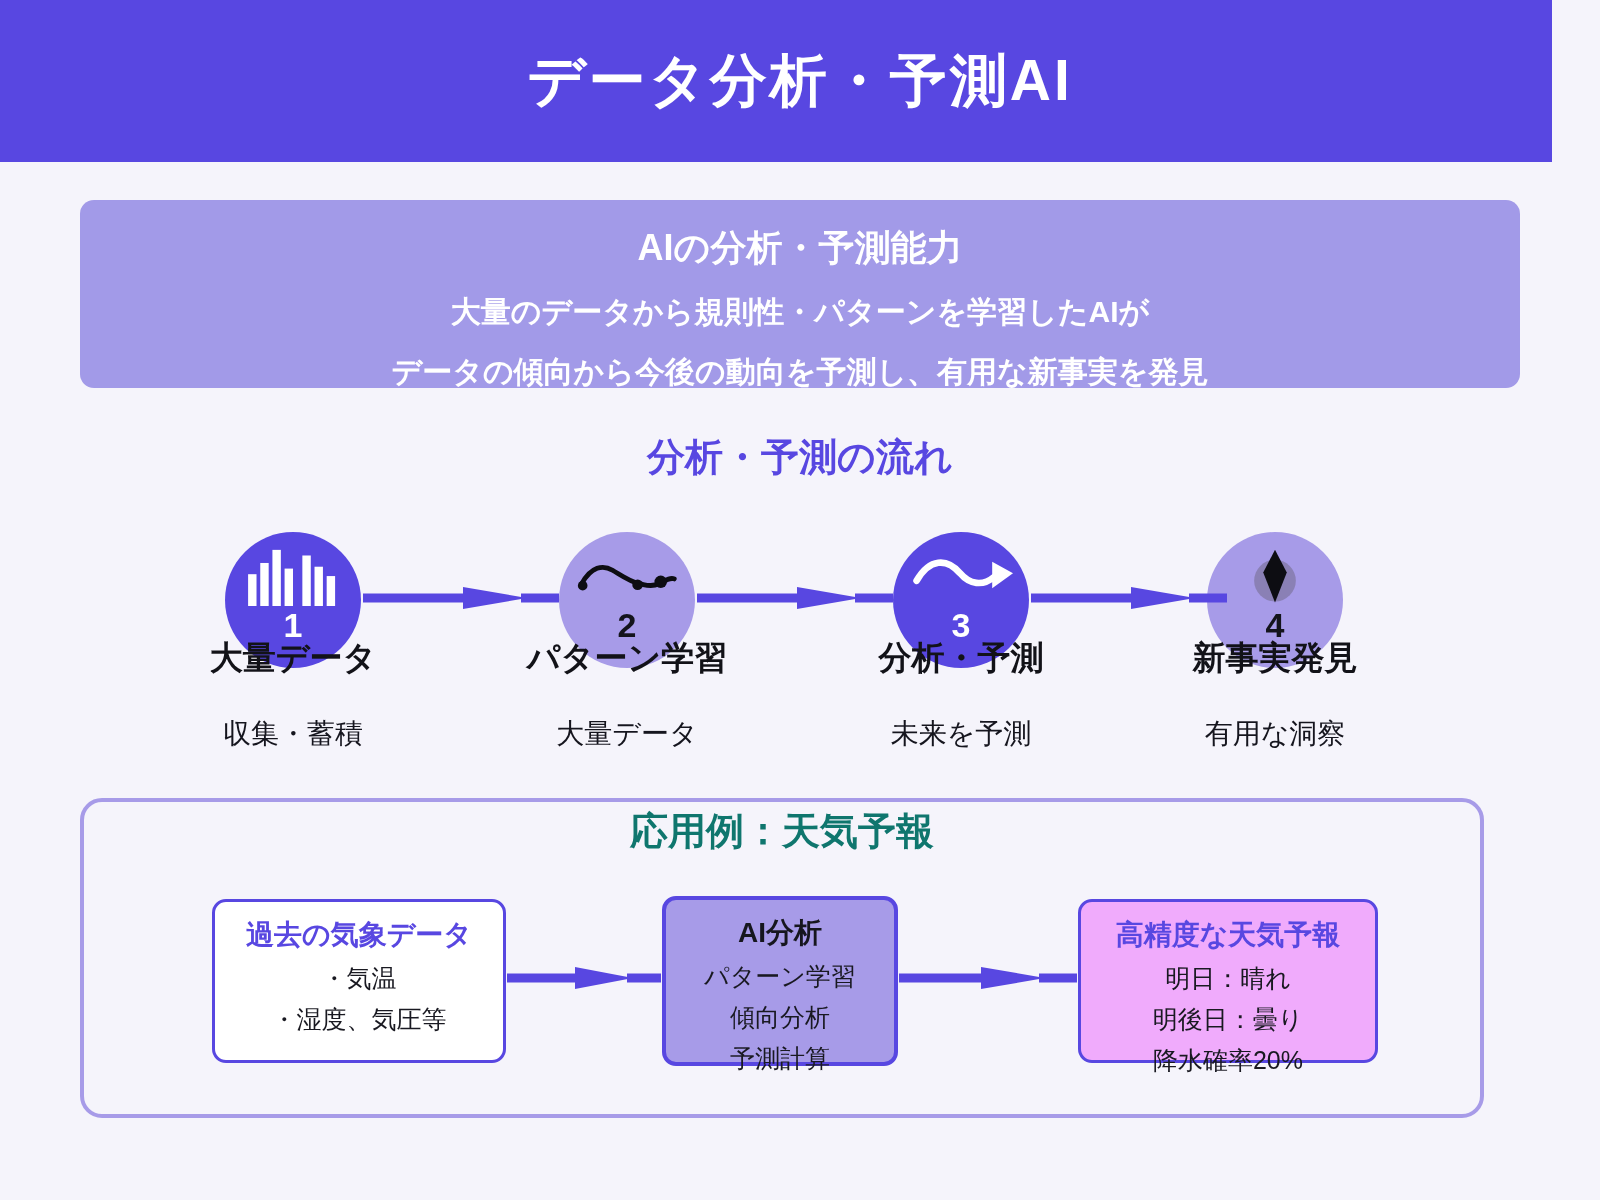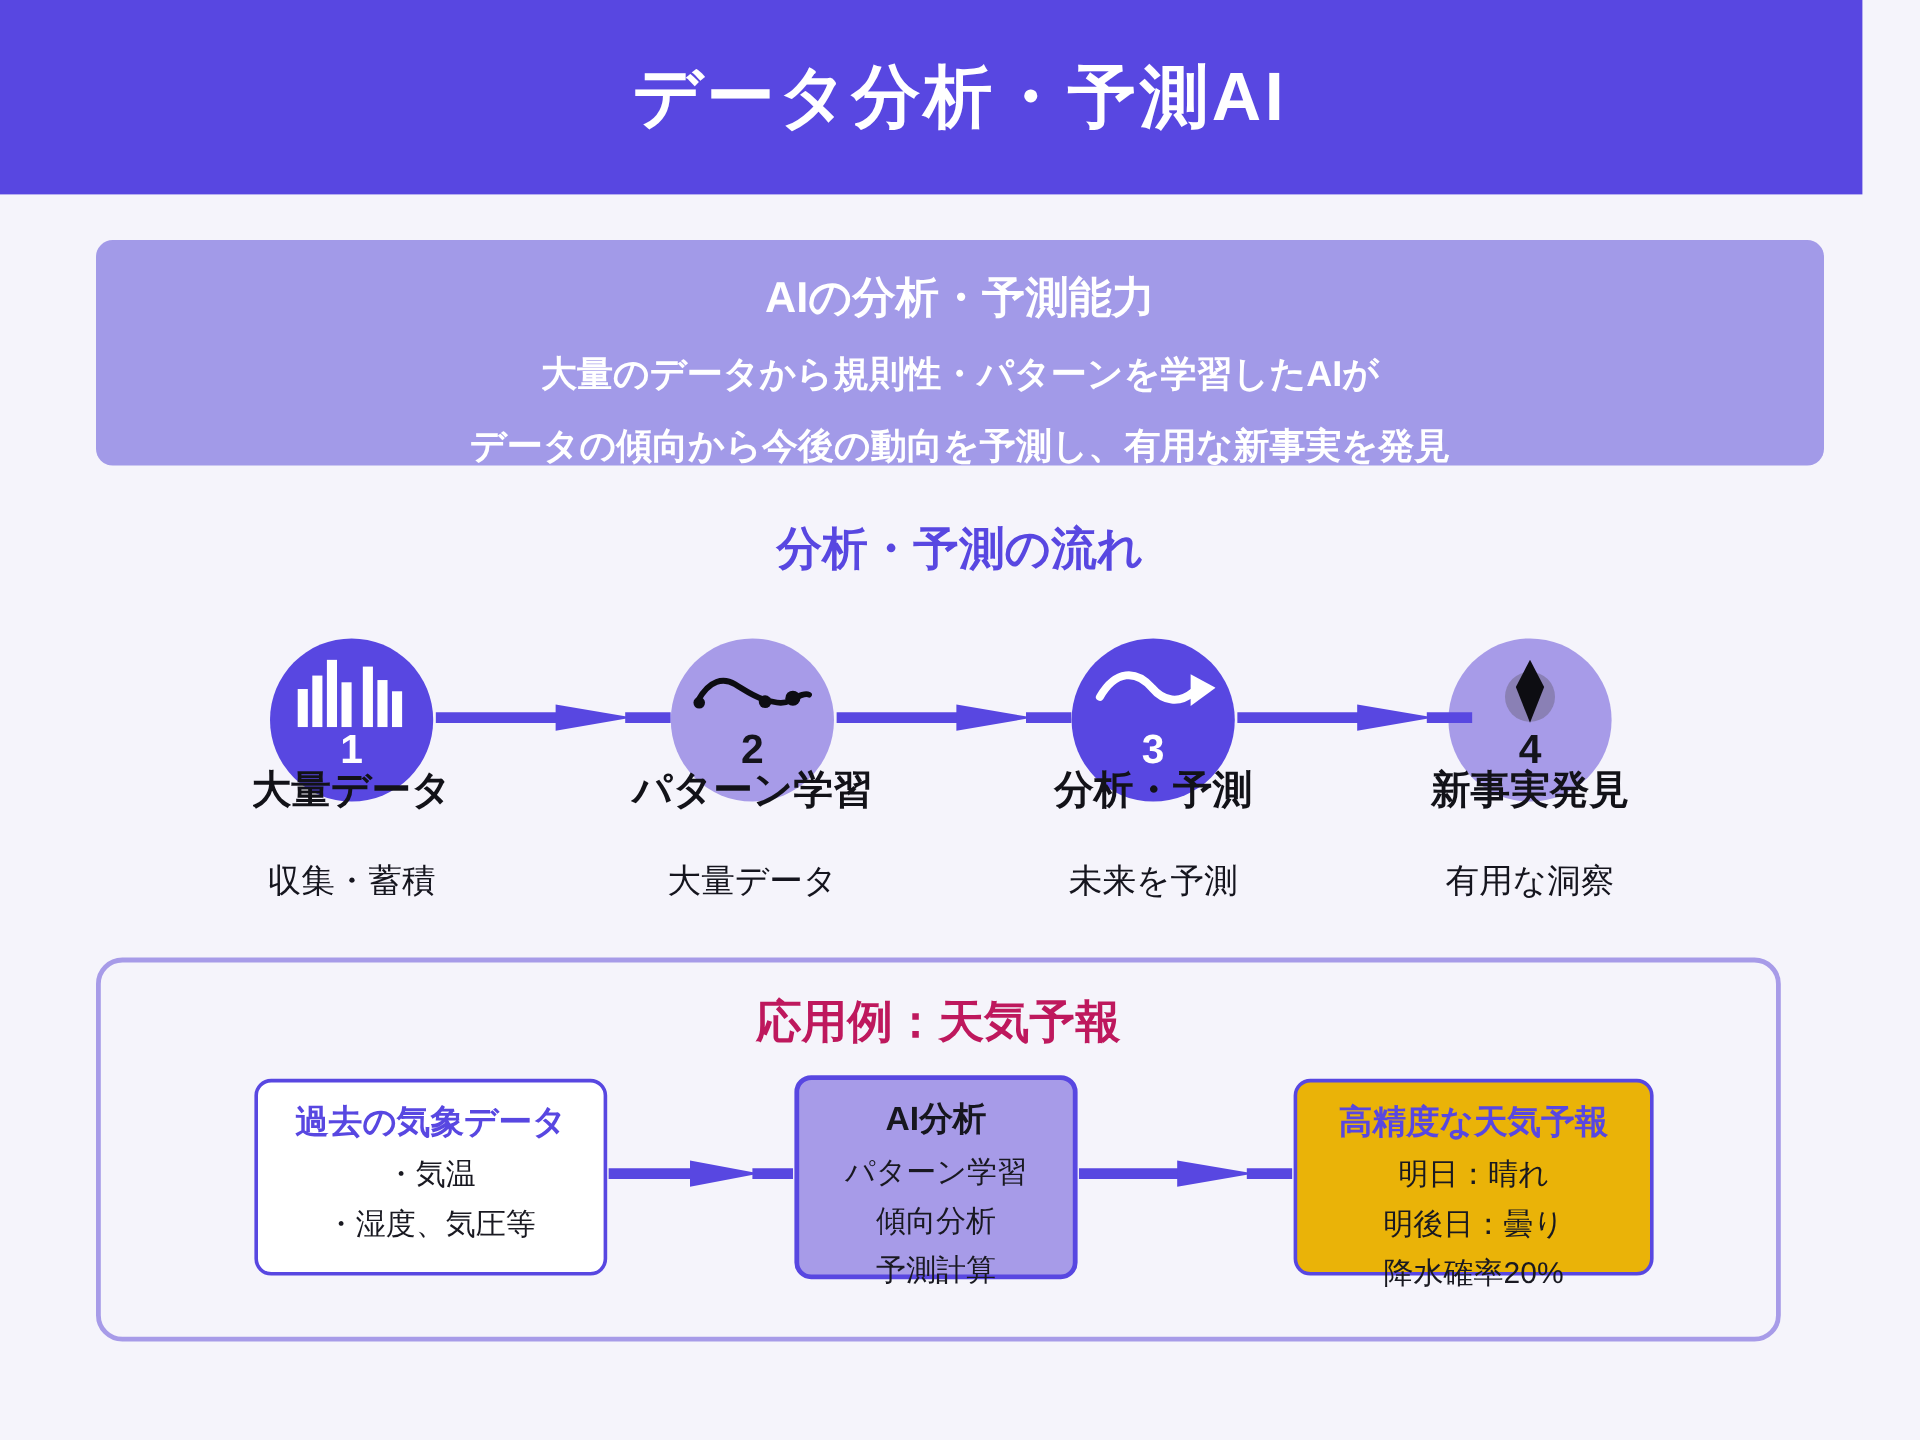--- a/index.html
+++ b/index.html
@@ -53,29 +53,29 @@
     font-size:28px; color:#15151e;
   }
   .t1 { left:133px; } .t2 { left:467px; } .t3 { left:801px; } .t4 { left:1115px; }
 
   
   .example {
     position:absolute; left:80px; top:798px; width:1404px; height:320px;
     border:4px solid #A79BE8; border-radius:22px; box-sizing:border-box;
   }
   .example-title {
-    margin:0; padding-top:24px; text-align:center;
-    font-size:38px; font-weight:bold; color:#be185d;
+    margin:0; padding-top:4px; text-align:center;
+    font-size:38px; font-weight:bold; color:#0f766e;
   }
   .example-box {
     position:absolute; box-sizing:border-box; border-radius:14px; text-align:center;
   }
   .box-a { left:212px;  top:899px; width:294px; height:164px; background:#ffffff; border:3px solid #5847E1; }
   .box-b { left:662px;  top:896px; width:236px; height:170px; background:#A79BE8; border:4px solid #5847E1; }
-  .box-c { left:1078px; top:899px; width:300px; height:164px; background:#eab308; border:3px solid #5847E1; }
+  .box-c { left:1078px; top:899px; width:300px; height:164px; background:#f0abfc; border:3px solid #5847E1; }
   .box-title { margin:0; padding-top:14px; font-size:28px; font-weight:bold; color:#16161e; }
   .box-title.purple-text { color:#5847E1; }
   .box-line { margin:0; margin-top:8px; font-size:25px; color:#191921; }
 
   .box-arrow { position:absolute; top:965px; height:26px; }
   .ba1 { left:507px; width:154px; }
   .ba2 { left:899px; width:178px; }
 </style>
 </head>
 <body>

